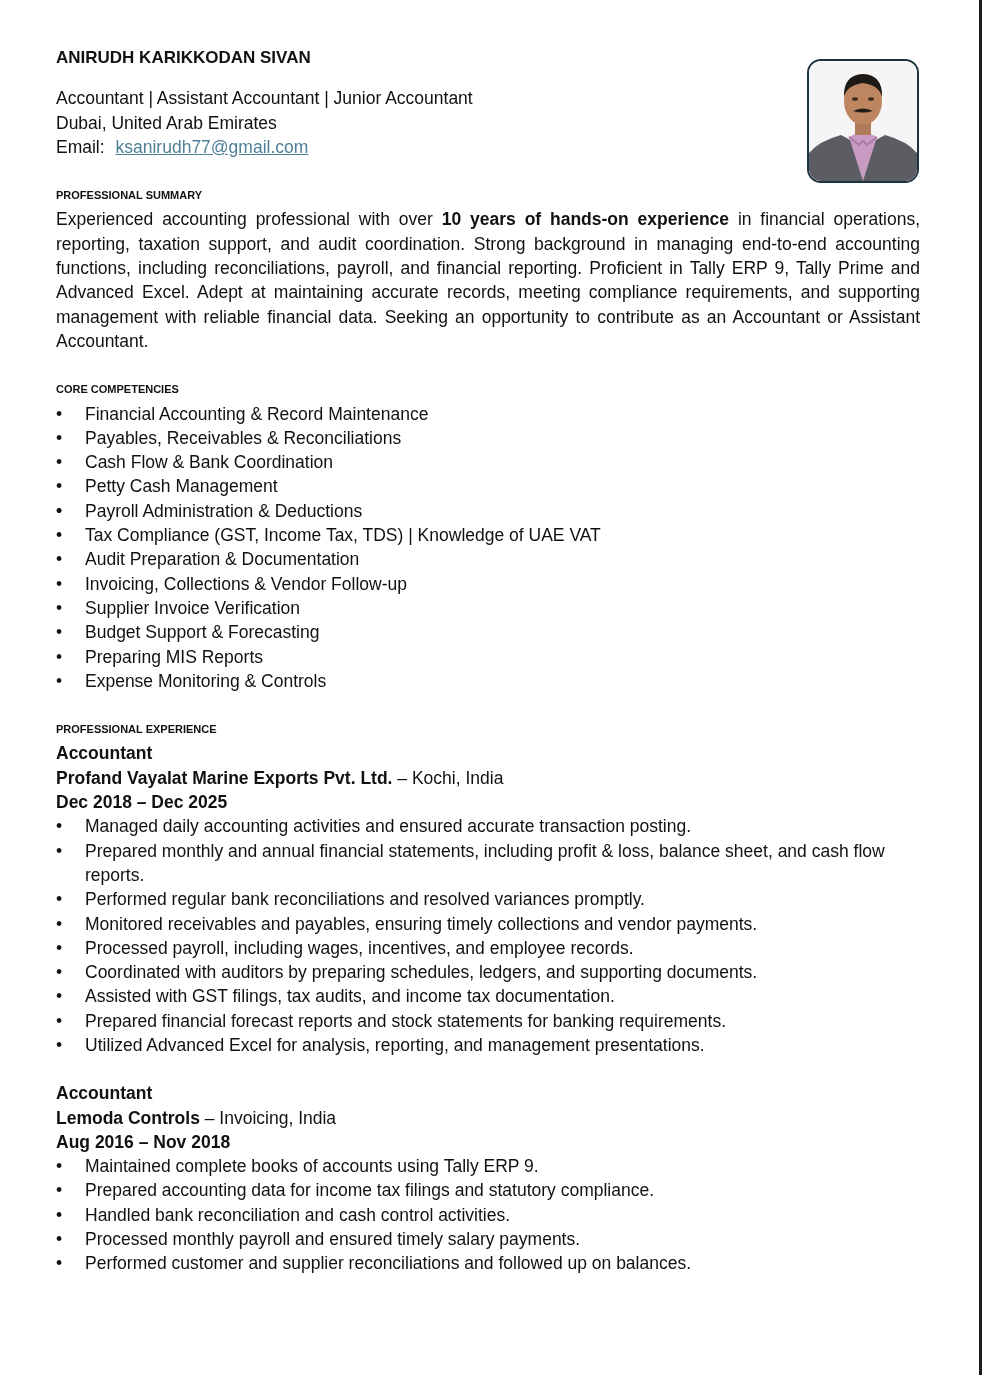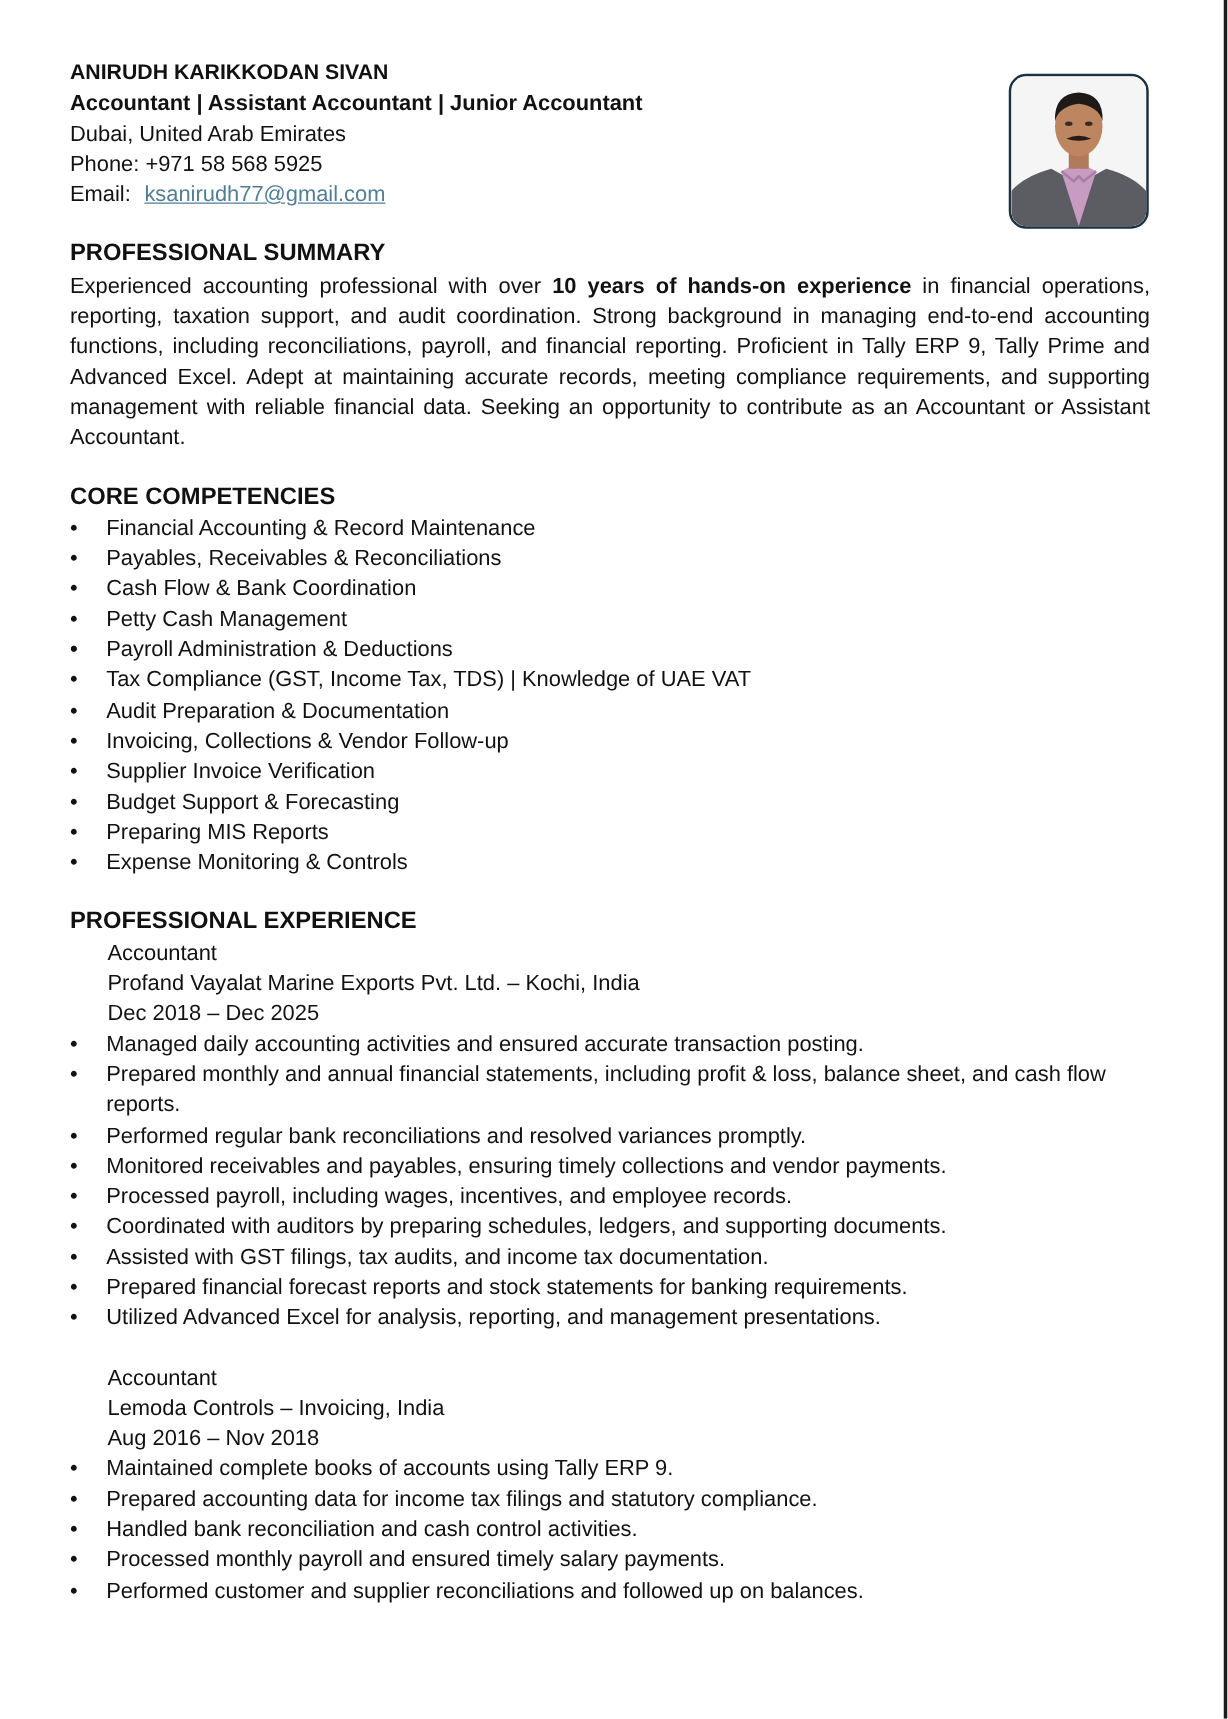--- a/index.html
+++ b/index.html
@@ -3,30 +3,30 @@
 <meta charset="utf-8">
 <style>
   html, body { margin: 0; padding: 0; }
   body {
     width: 982px; height: 1375px; background: #ffffff; position: relative; overflow: hidden;
     font-family: "Liberation Sans", "DejaVu Sans", sans-serif; color: #111111;
   }
   .edge { position: absolute; top: 0; right: 0; width: 3px; height: 1375px; background: #1c1c1c; }
   .page { position: absolute; left: 56px; top: 46px; width: 864px; font-size: 17.5px; line-height: 24.3px; }
   .name { font-weight: bold; font-size: 17px; }
-  .headline { font-weight: bold; }
+  .headline { font-weight: normal; margin-top: 16px; }
   .email-link { color: #4f7f97; text-decoration: underline; margin-left: 6px; }
   .section { margin-top: 24px; }
-  .section-title { font-weight: bold; font-size: 19px; }
+  .section-title { font-weight: bold; font-size: 11px; }
   .summary { text-align: justify; }
   .summary b { font-weight: bold; }
   ul { list-style: none; margin: 0; padding: 0; }
   li { position: relative; padding-left: 29px; }
   li .bullet { position: absolute; left: 0; top: 0; width: 12px; text-align: left; }
-  .job-title, .job-company b, .job-dates { font-weight: normal; margin-left: 30px; }
+  .job-title, .job-company b, .job-dates { font-weight: bold; }
   .job + .job { margin-top: 24px; }
   .photo {
     position: absolute; left: 807px; top: 59px; width: 108px; height: 120px;
     border: 2.5px solid #1b3240; border-radius: 14px; overflow: hidden; background: #f4f4f4;
   }
   .photo svg { display: block; width: 100%; height: 100%; }
 </style>
 </head>
 <body>
 
@@ -46,24 +46,20 @@
     <ellipse cx="62" cy="38" rx="3" ry="1.8" fill="#3a2a22"></ellipse>
   </svg>
 </div>
 
 <div class="page">
 
   <div>
     <div class="name">ANIRUDH KARIKKODAN SIVAN</div>
     <div class="headline">Accountant | Assistant Accountant | Junior Accountant</div>
     <div>Dubai, United Arab Emirates</div>
-    <div>
-      <span>Phone:</span>
-      <span>+971 58 568 5925</span>
-    </div>
     <div>
       <span>Email:</span>
       <a class="email-link">ksanirudh77@gmail.com</a>
     </div>
   </div>
 
   <div class="section">
     <div class="section-title">PROFESSIONAL SUMMARY</div>
     <div class="summary"><span>Experienced accounting professional with over </span><b>10 years of hands-on experience</b><span> in financial operations, reporting, taxation support, and audit coordination. Strong background in managing end-to-end accounting functions, including reconciliations, payroll, and financial reporting. Proficient in Tally ERP 9, Tally Prime and Advanced Excel. Adept at maintaining accurate records, meeting compliance requirements, and supporting management with reliable financial data. Seeking an opportunity to contribute as an Accountant or Assistant Accountant.</span></div>
   </div>

